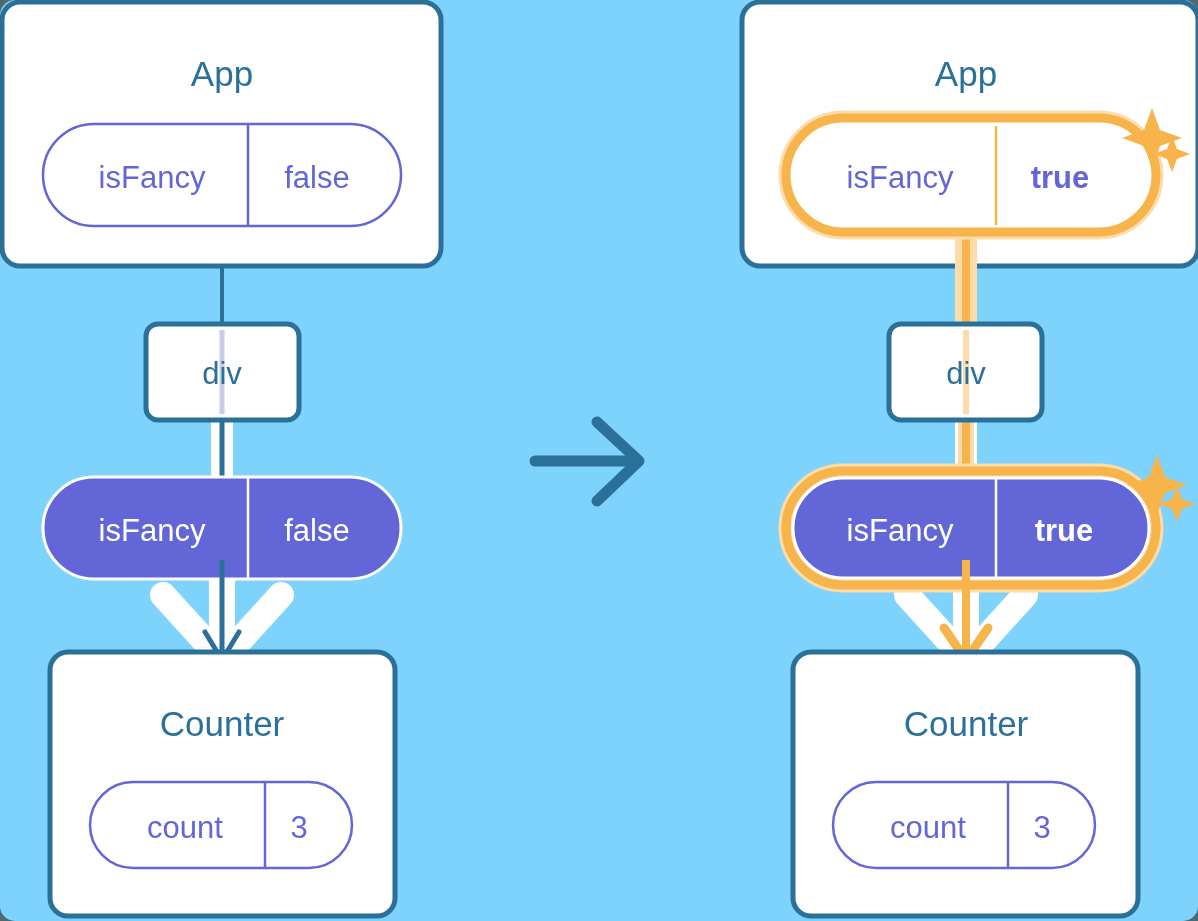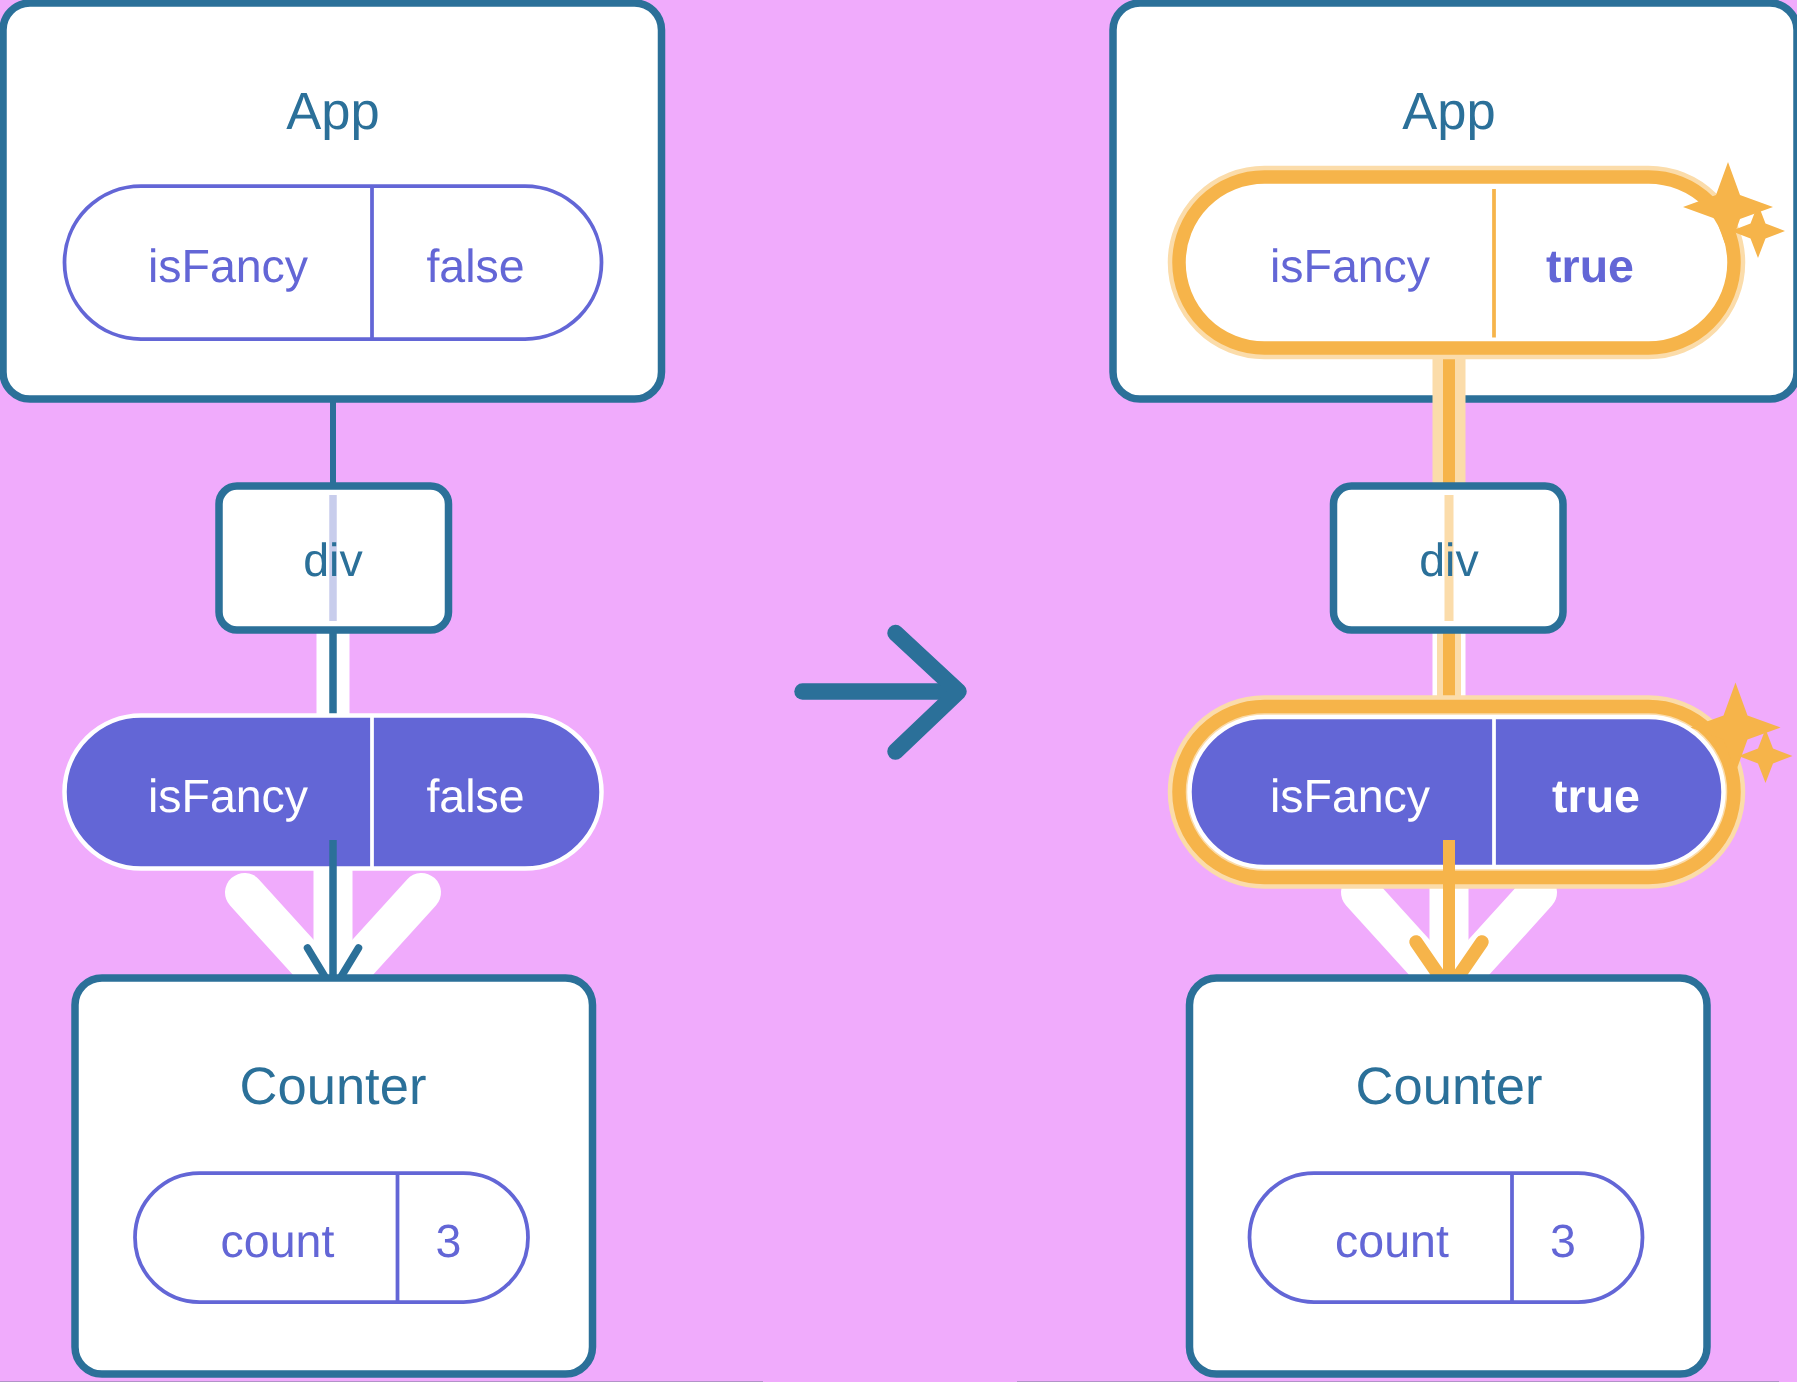--- a/index.html
+++ b/index.html
@@ -10,21 +10,22 @@
   body {
     width: 1198px;
     height: 921px;
     overflow: hidden;
     font-family: "Liberation Sans", sans-serif;
   }
   #stage {
     position: relative;
     width: 1198px;
     height: 921px;
-    background: #f0abfc;
+    background: #7dd3fc;
+    border-radius: 15px;
   }
   #stage svg.layer {
     position: absolute;
     left: 0;
     top: 0;
     width: 1198px;
     height: 921px;
   }
   .card-title {
     font-size: 35px;

